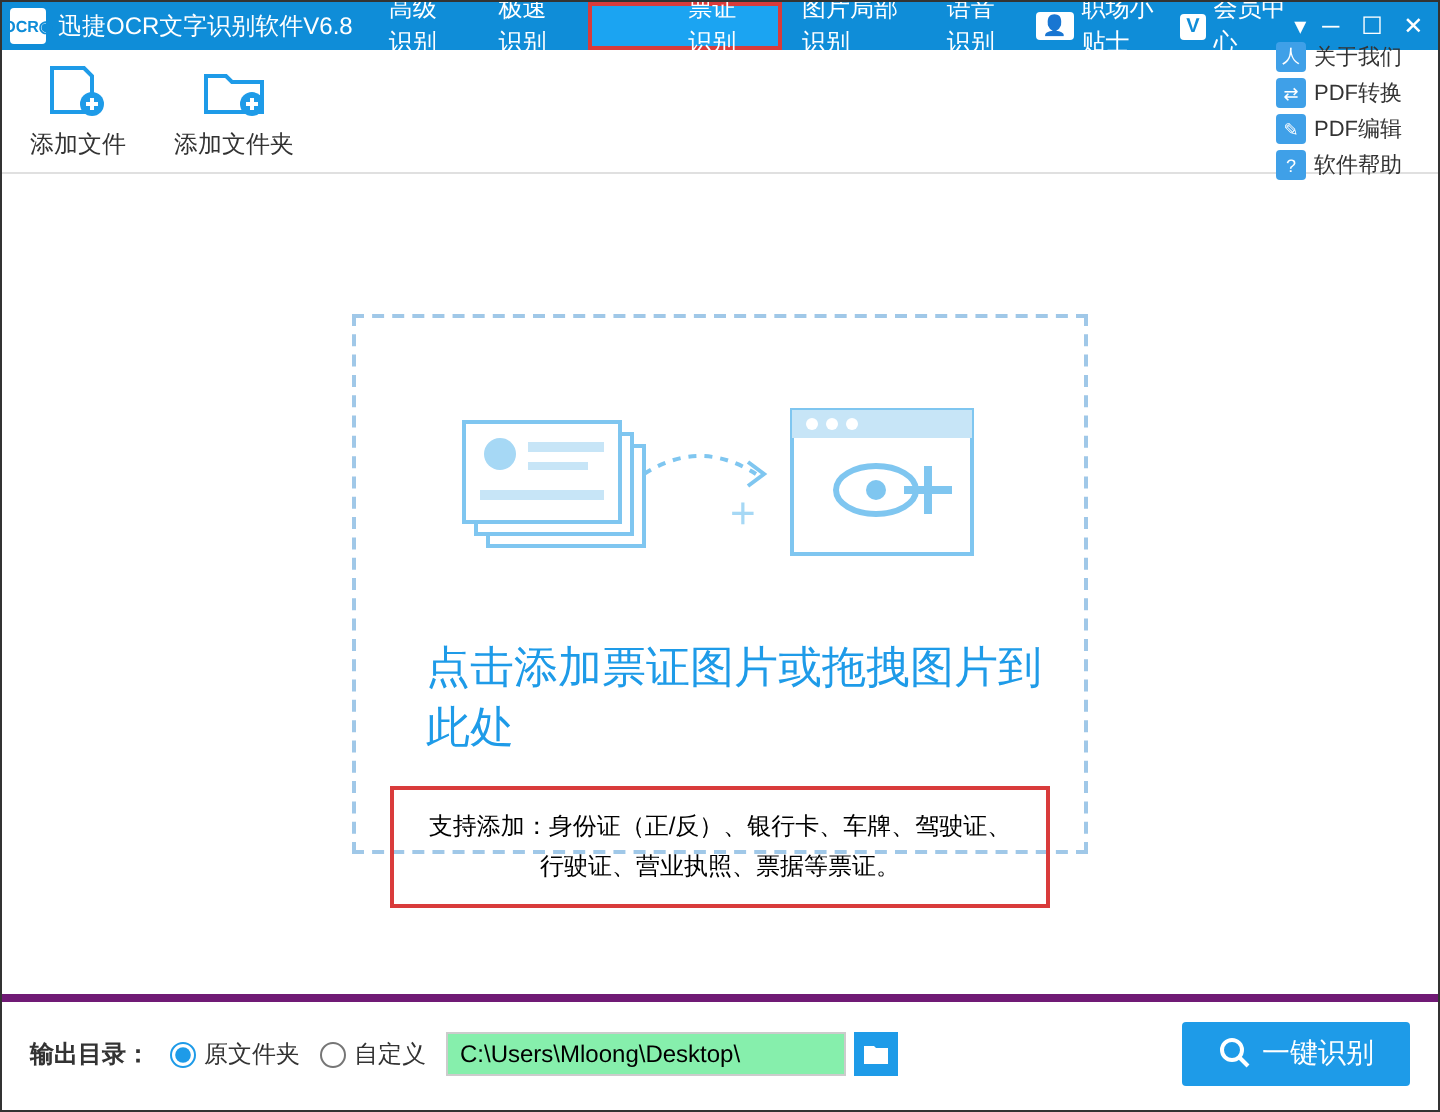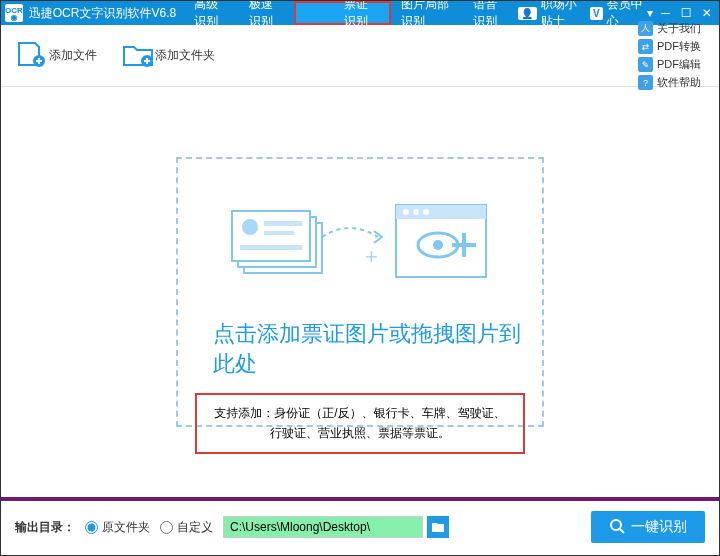--- a/index.html
+++ b/index.html
@@ -1,29 +1,29 @@
 <!DOCTYPE html>
 <html><head>
 <meta charset="utf-8">
 <style>
 * { margin: 0; padding: 0; box-sizing: border-box; font-family: "Microsoft YaHei", Arial, sans-serif; }
 body { width: 720px; height: 556px; background: #fff; border: 1px solid #333; overflow: hidden; }
 
 .titlebar { height: 24px; background: #0f8dd8; display: flex; align-items: center; color: #fff; font-size: 12px; padding: 0 4px; }
-.titlebar .logo { width: 18px; height: 18px; background: #fff; color: #0f8dd8; font-size: 8px; font-weight: bold; display: flex; flex-direction: column; align-items: center; justify-content: center; border-radius: 2px; margin-right: 6px; line-height: 7px; padding-top: 1px; }
+.titlebar .logo { width: 18px; height: 18px; background: #fff; color: #0f8dd8; font-size: 8px; font-weight: bold; display: flex; align-items: center; justify-content: center; border-radius: 2px; margin-right: 6px; line-height: 7px; padding-top: 1px; }
 .titlebar .title { flex: 0 0 auto; margin-right: 8px; }
 .titlebar .tabs { display: flex; height: 100%; }
 .titlebar .tab { padding: 0 10px; display: flex; align-items: center; height: 100%; cursor: pointer; }
 .titlebar .tab.active { background: #1ba4f2; border: 2px solid #d93b3b; padding-left: 48px; }
 .titlebar .right { margin-left: auto; display: flex; align-items: center; gap: 4px; }
 .titlebar .badge { background: #fff; color: #0f8dd8; padding: 1px 3px; font-size: 10px; border-radius: 2px; font-weight: bold; }
 .titlebar .winbtn { width: 22px; height: 22px; display: flex; align-items: center; justify-content: center; cursor: pointer; }
 
 .toolbar { height: 62px; display: flex; align-items: center; padding: 0 14px; border-bottom: 1px solid #e0e0e0; }
-.toolbar .tbtn { display: flex; flex-direction: row; align-items: center; margin-right: 24px; cursor: pointer; }
+.toolbar .tbtn { display: flex; flex-direction: column; align-items: center; margin-right: 24px; cursor: pointer; }
 .toolbar .tbtn .icon { width: 34px; height: 30px; margin-bottom: 4px; }
 .toolbar .tbtn .lbl { font-size: 12px; color: #333; }
 .toolbar .side { margin-left: auto; display: flex; flex-direction: column; gap: 1px; }
 .toolbar .side .sbtn { display: flex; align-items: center; font-size: 11px; color: #333; padding: 1px 4px; cursor: pointer; }
 .toolbar .side .sbtn .sicon { width: 15px; height: 15px; background: #3fa0e8; border-radius: 2px; margin-right: 4px; display: flex; align-items: center; justify-content: center; color: #fff; font-size: 9px; }
 
 .main { height: 410px; display: flex; align-items: center; justify-content: center; }
 .dropzone { width: 368px; height: 270px; border: 2px dashed #a0c8e8; display: flex; flex-direction: column; align-items: center; padding: 30px 20px 18px; cursor: pointer; }
 .dropzone .illus { height: 110px; width: 280px; position: relative; margin-bottom: 20px; }
 .dropzone .h1 { color: #1e9be8; font-size: 22px; margin-bottom: 14px; margin-left: 15px; }

